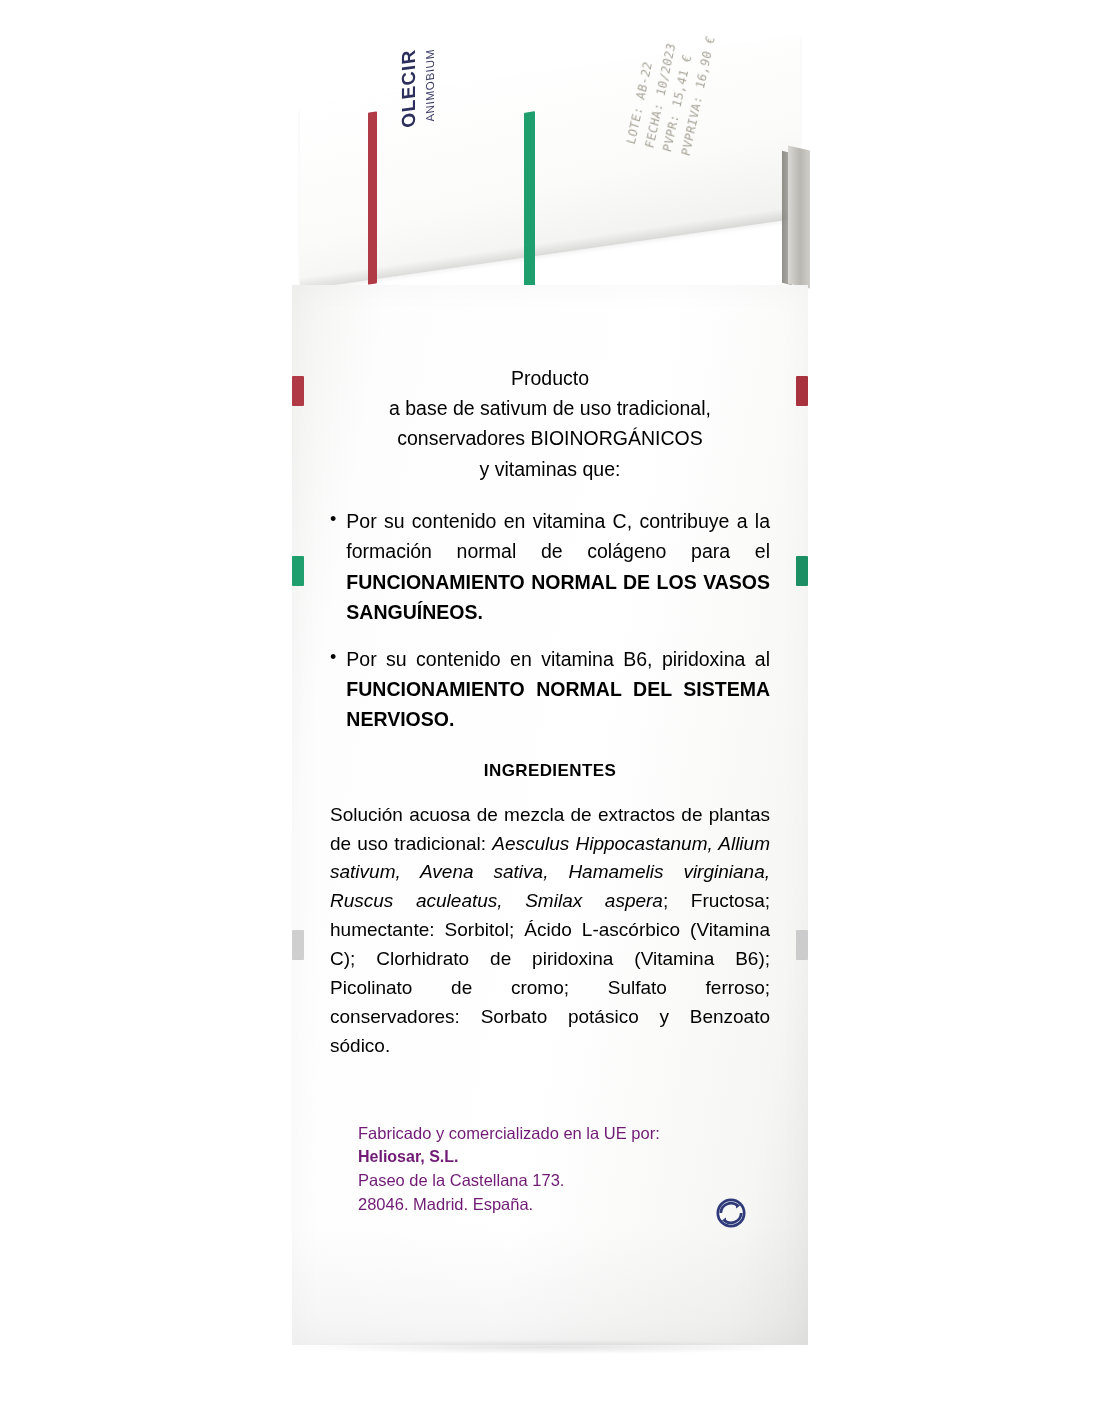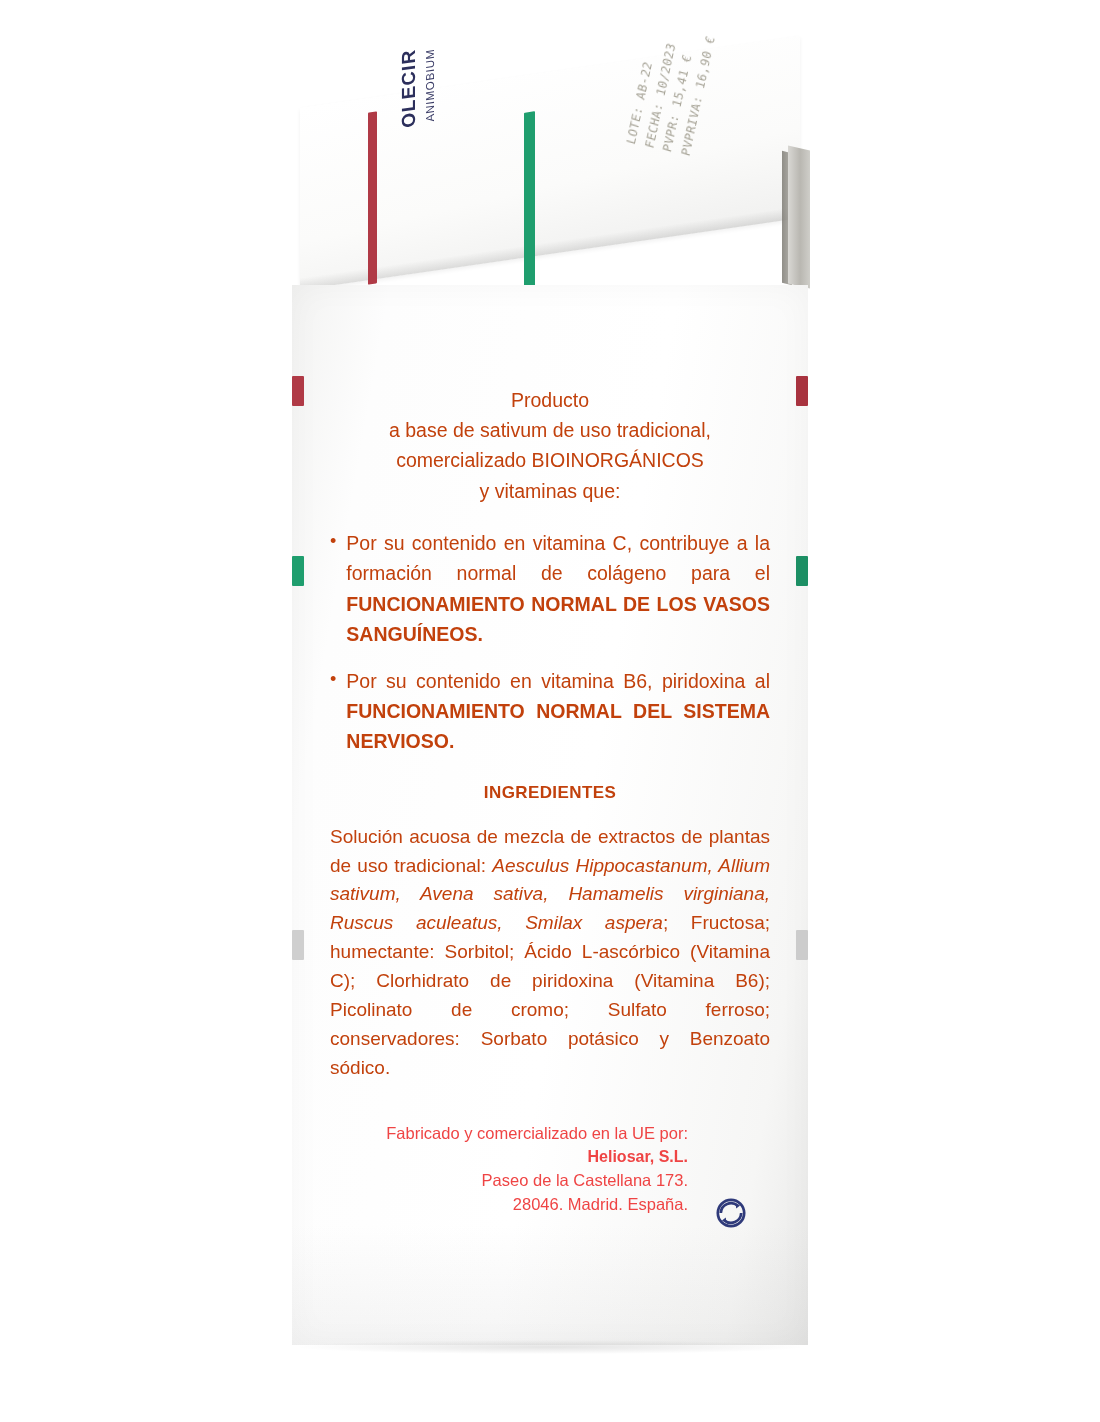--- a/index.html
+++ b/index.html
@@ -144,23 +144,23 @@
     white-space: nowrap;
     letter-spacing: .4px;
     filter: blur(.25px);
   }
   .batch div { transform: skewX(-6deg); }
 
   
   .panel-text {
     position: absolute;
     left: 330px;
-    top: 385px;
+    top: 363px;
     width: 440px;
-    color: #c2410c;
+    color: #000000;
   }
   .intro {
     text-align: center;
     font-size: 19.5px;
     line-height: 1.55;
   }
   .claims {
     margin-top: 22px;
     font-size: 19.5px;
     line-height: 1.56;
@@ -194,22 +194,21 @@
   }
   .ing-body i { font-style: italic; }
 
   .maker {
     position: absolute;
     left: 358px;
     top: 1122px;
     width: 330px;
     font-size: 16.5px;
     line-height: 1.42;
-    color: #ef4444;
-    text-align: right;
+    color: #701a75;
   }
   .maker .company {
     font-weight: 700;
     font-size: 16px;
     line-height: 1.5;
   }
 
   
   .greendot {
     position: absolute;
@@ -261,21 +260,21 @@
   <div class="tick l-green"></div>
   <div class="tick r-green"></div>
   <div class="tick l-grey"></div>
   <div class="tick r-grey"></div>
 
   <div class="panel-text">
 
     <div class="intro">
       <div>Producto</div>
       <div>a base de sativum de uso tradicional,</div>
-      <div>comercializado BIOINORGÁNICOS</div>
+      <div>conservadores BIOINORGÁNICOS</div>
       <div>y vitaminas que:</div>
     </div>
 
     <div class="claims">
       <div class="claim">
         <span class="bullet">•</span>
         <p><span>Por su contenido en vitamina C, contribuye a la formación normal de colágeno para el </span><b>FUNCIONAMIENTO NORMAL DE LOS VASOS SANGUÍNEOS.</b></p>
       </div>
       <div class="claim">
         <span class="bullet">•</span>

